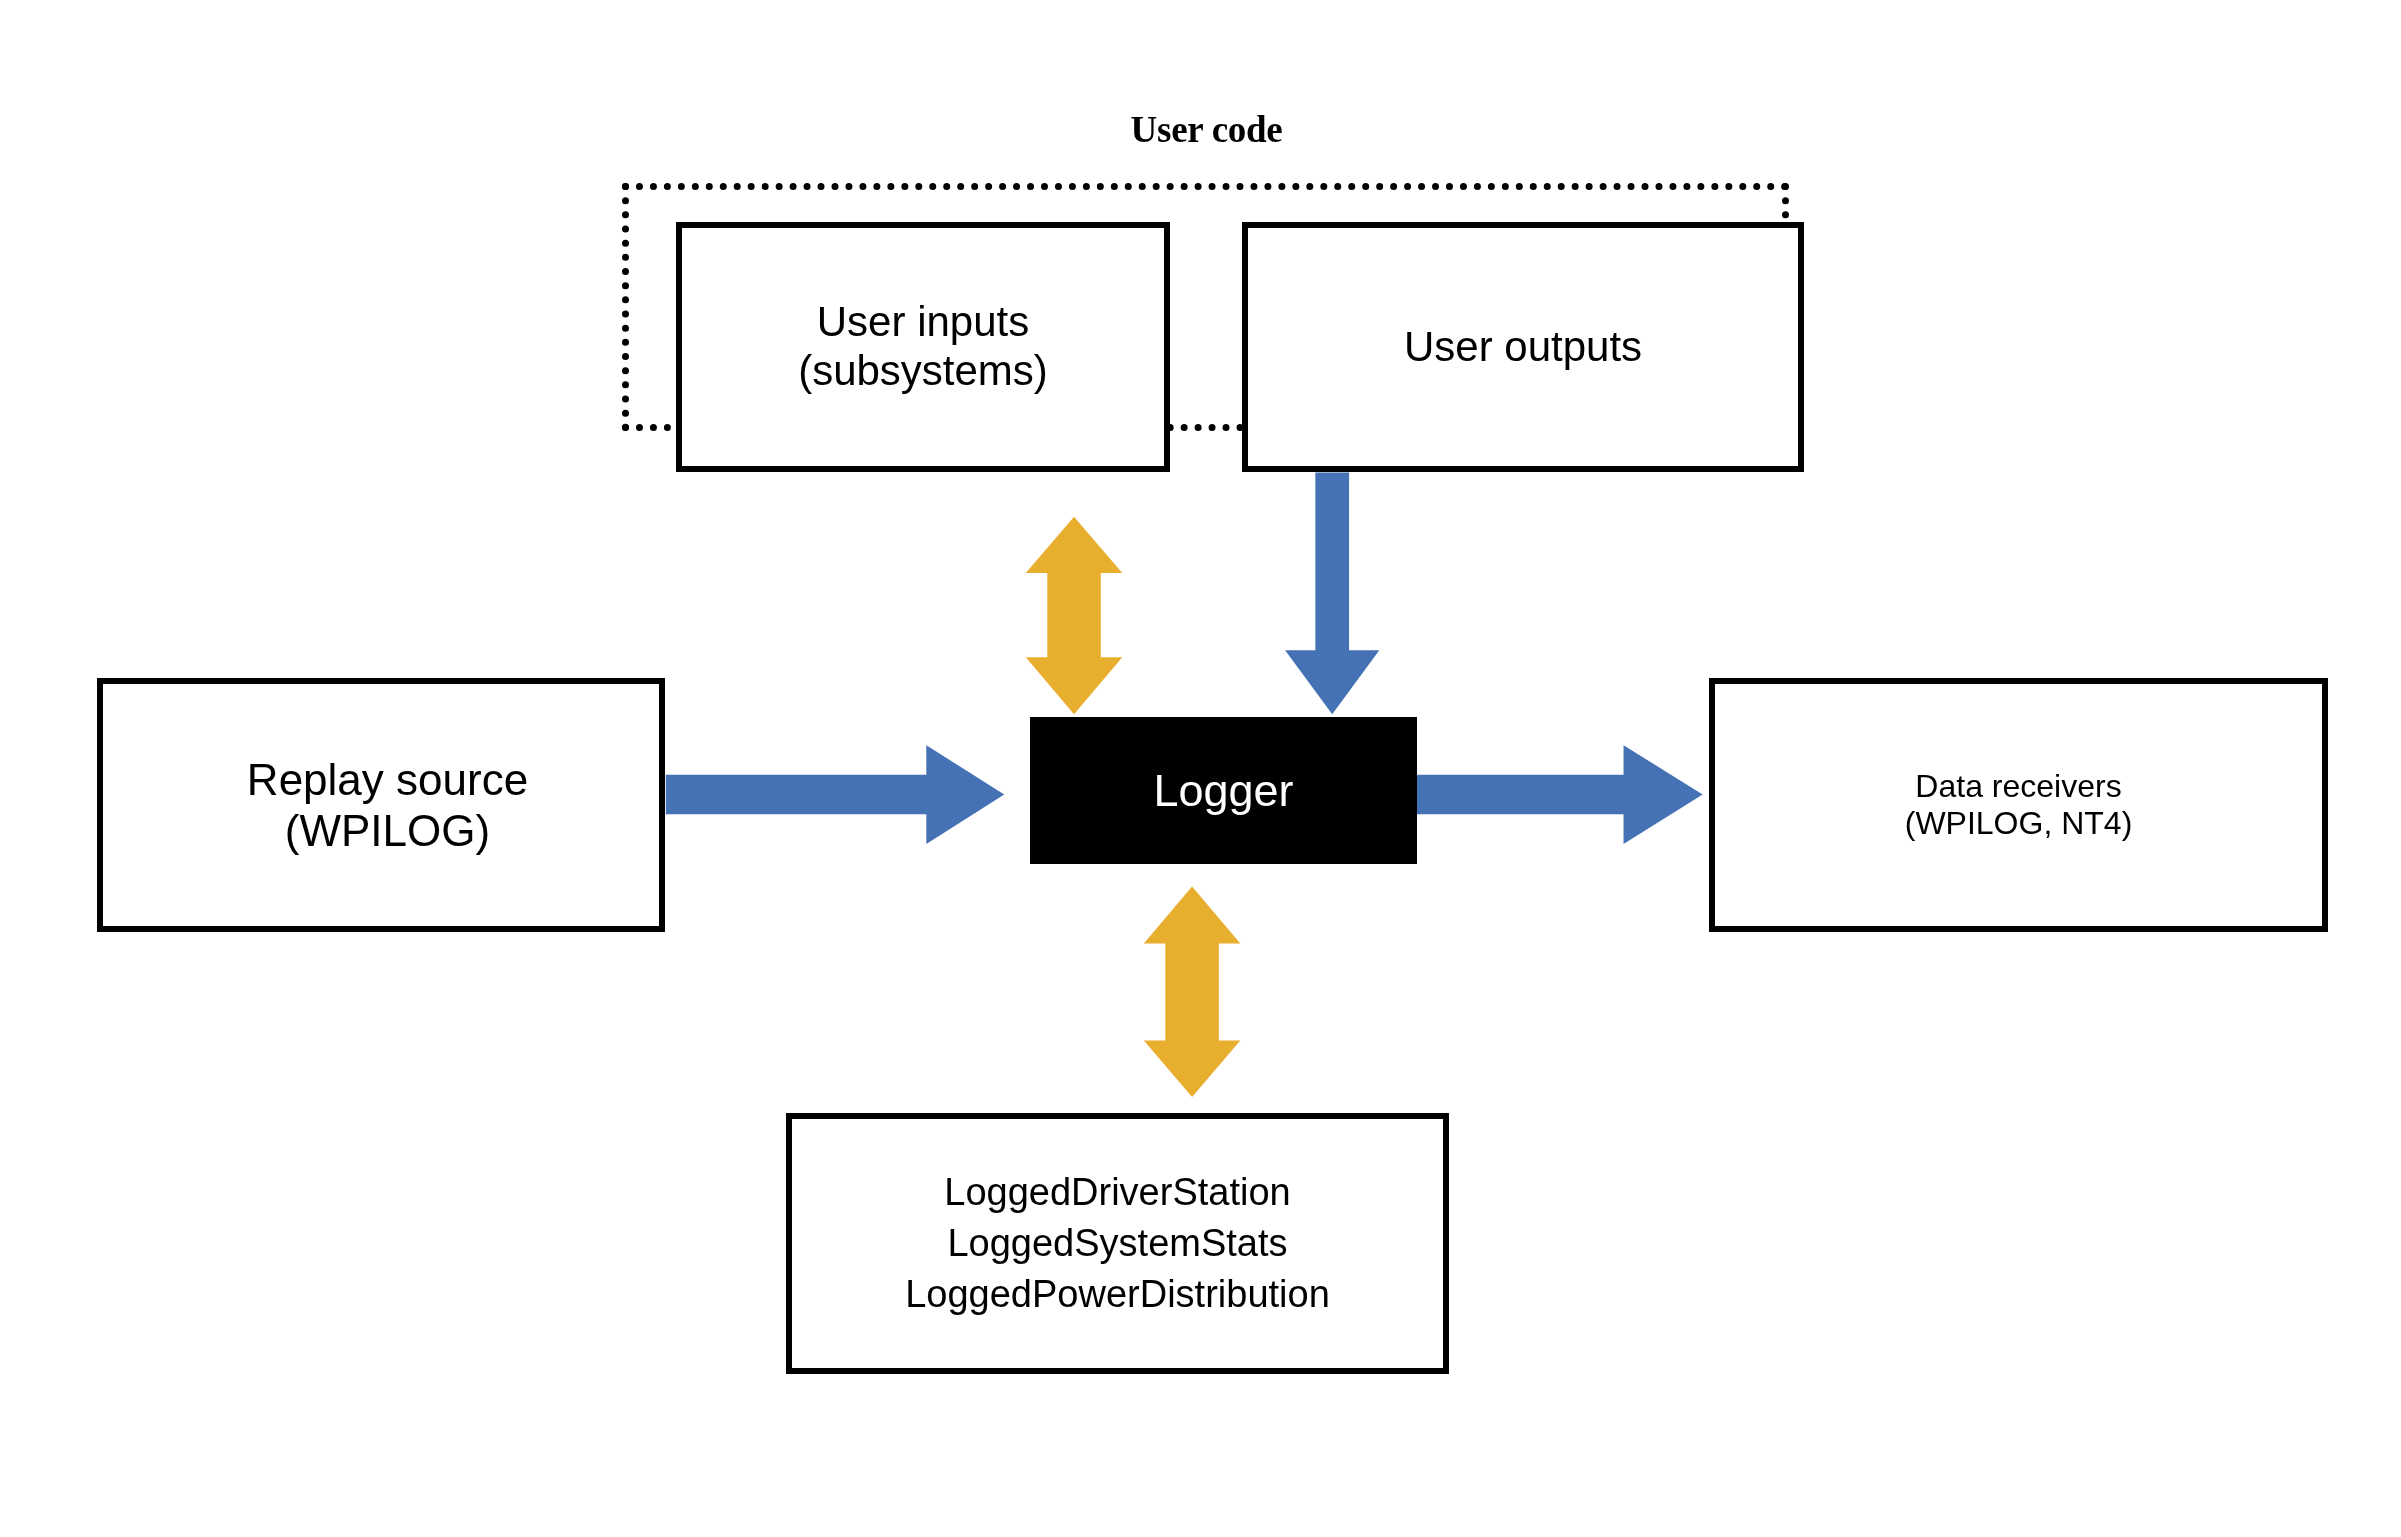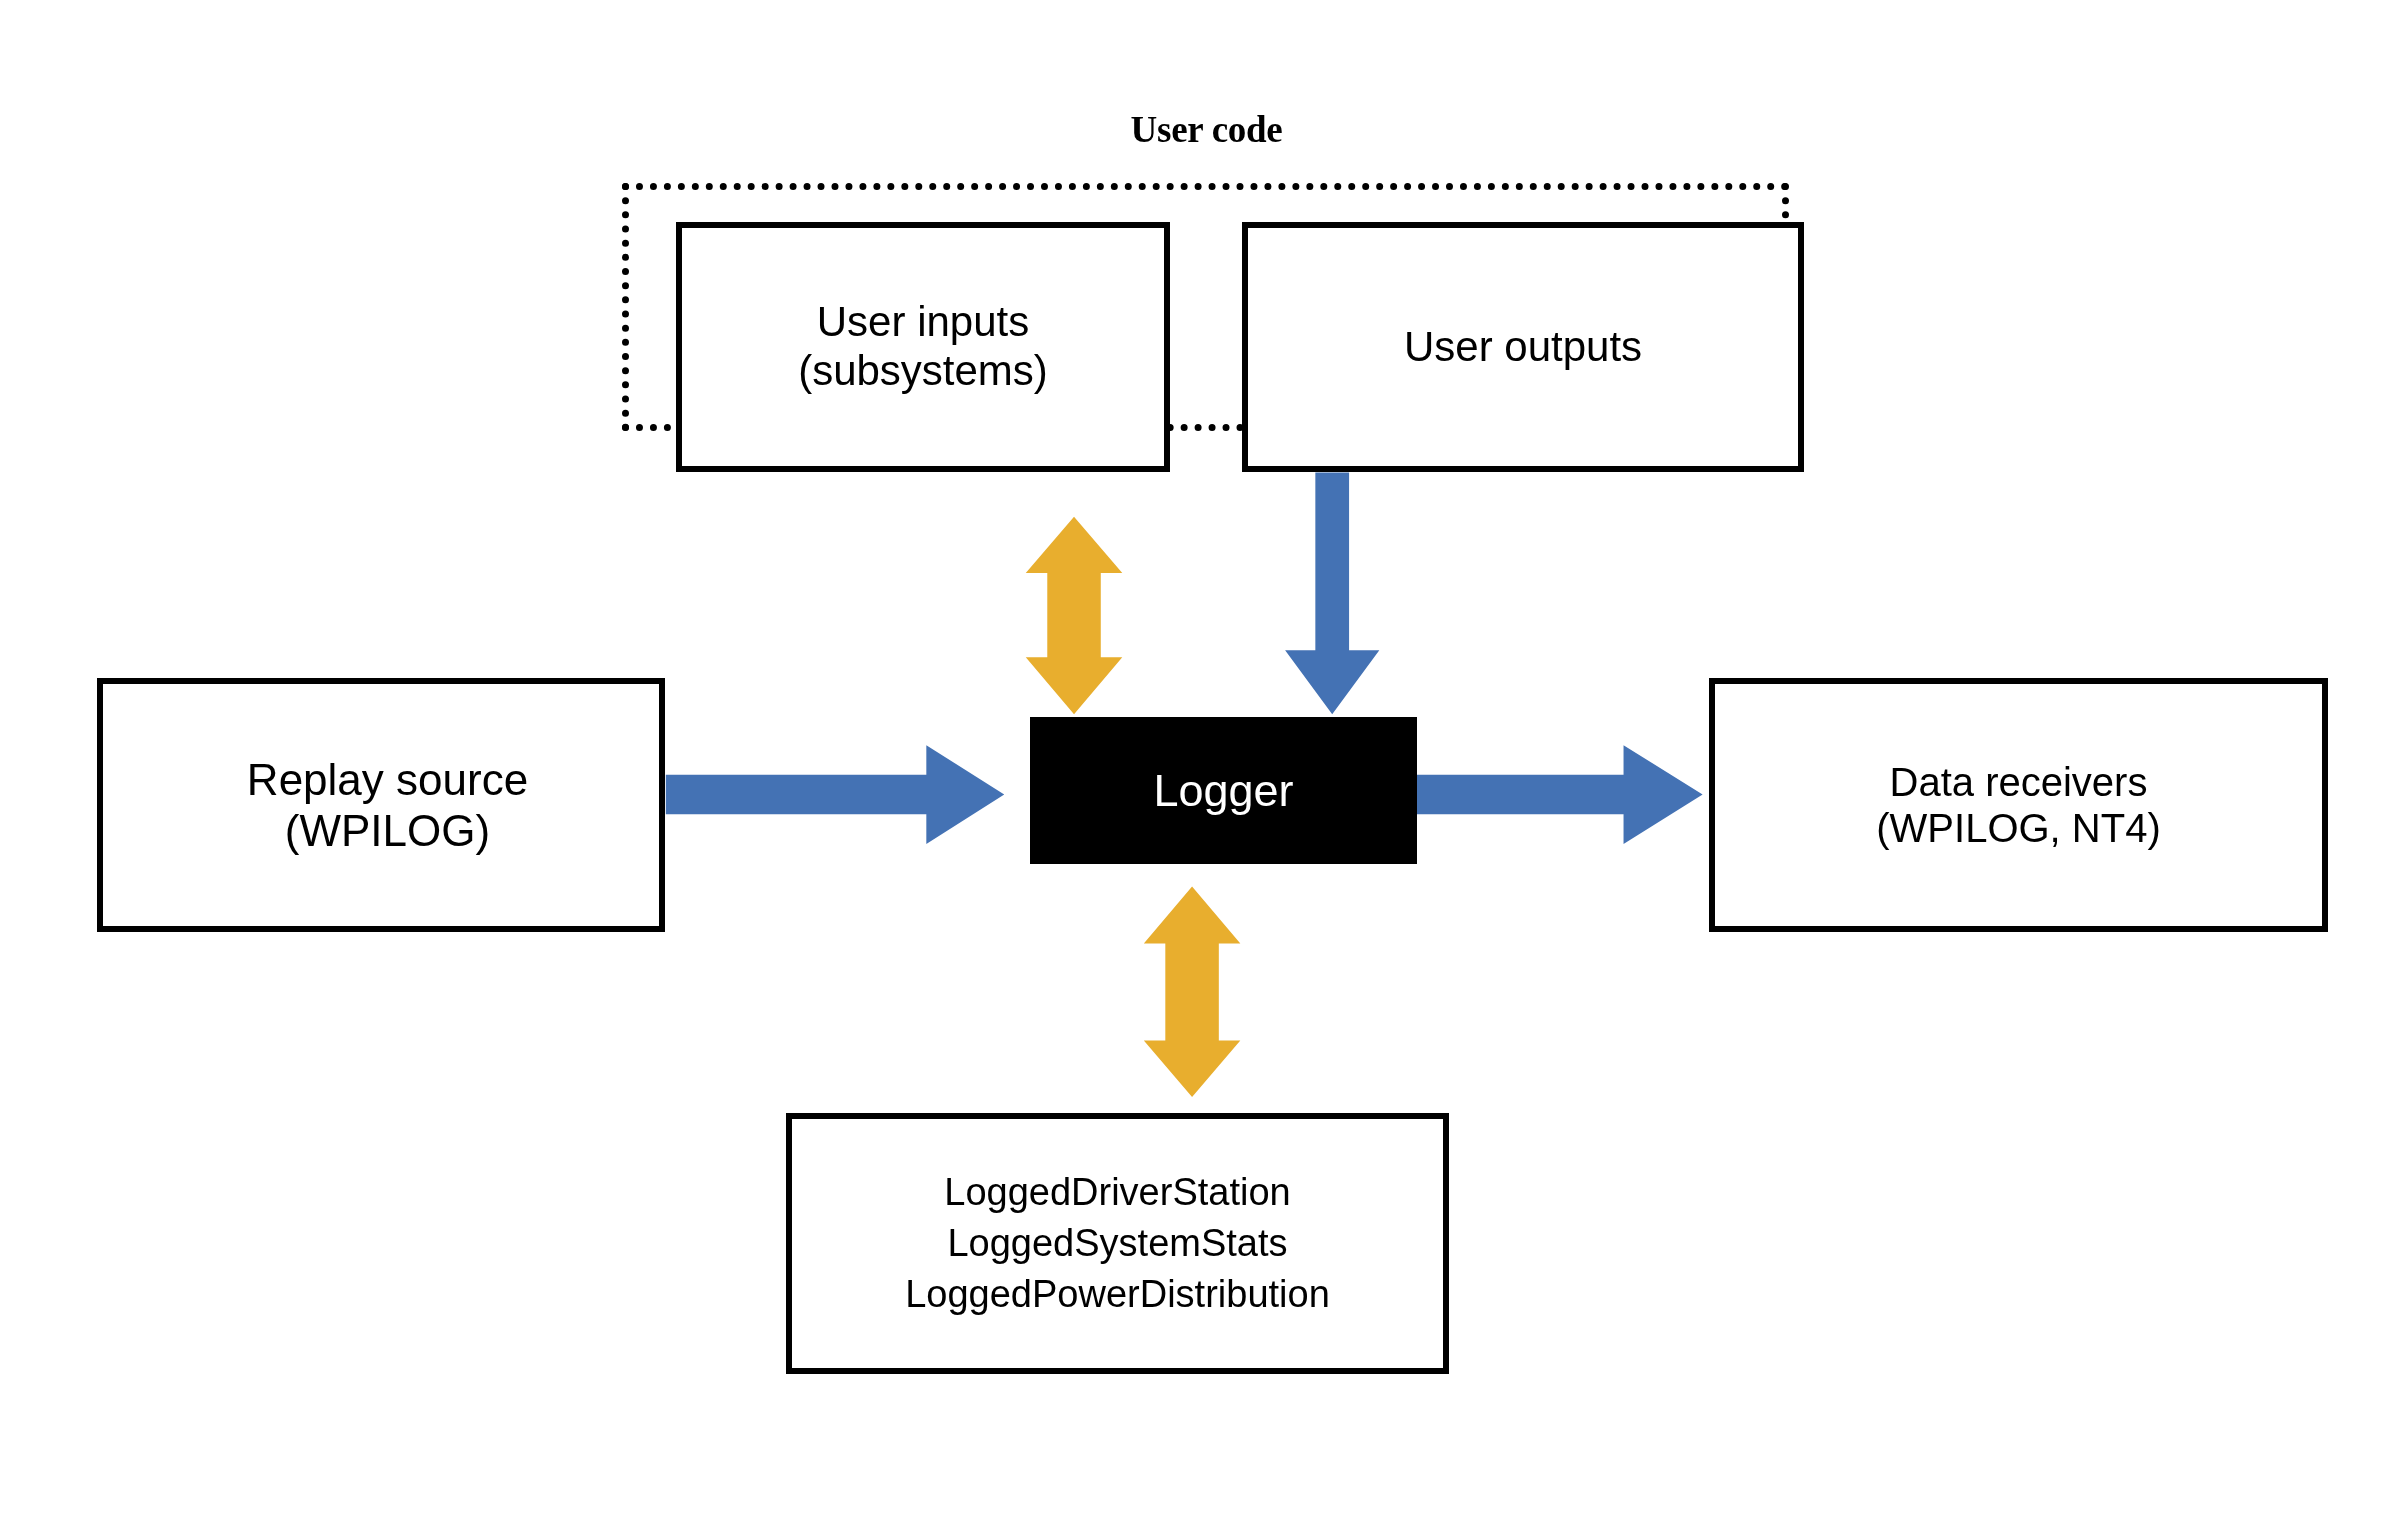--- a/index.html
+++ b/index.html
@@ -93,21 +93,21 @@
     justify-content: center;
     font-size: 45px;
     z-index: 4;
     margin-left: 24px;
   }
   #data-receivers-box {
     left: 1709px;
     top: 678px;
     width: 619px;
     height: 254px;
-    font-size: 40px;
+    font-size: 32px;
     z-index: 3;
   }
   
   #logged-classes-box {
     left: 786px;
     top: 1113px;
     width: 663px;
     height: 261px;
     font-size: 38px;
     line-height: 1.35;

